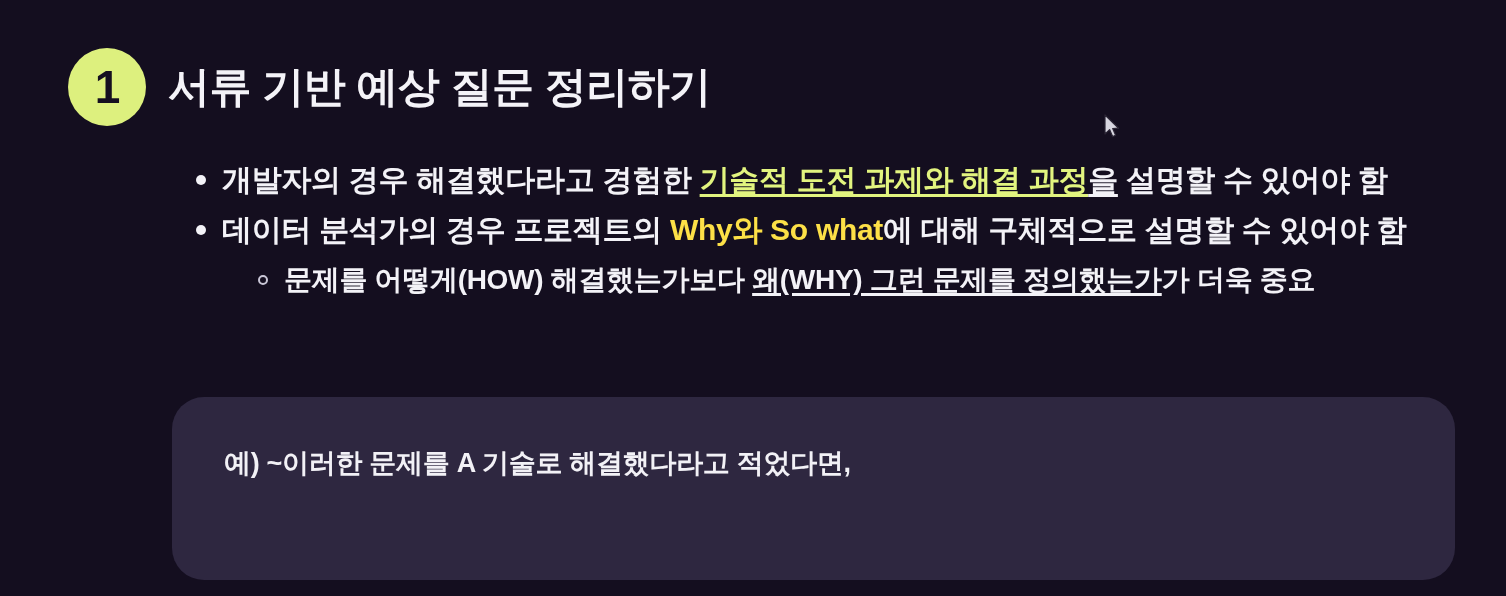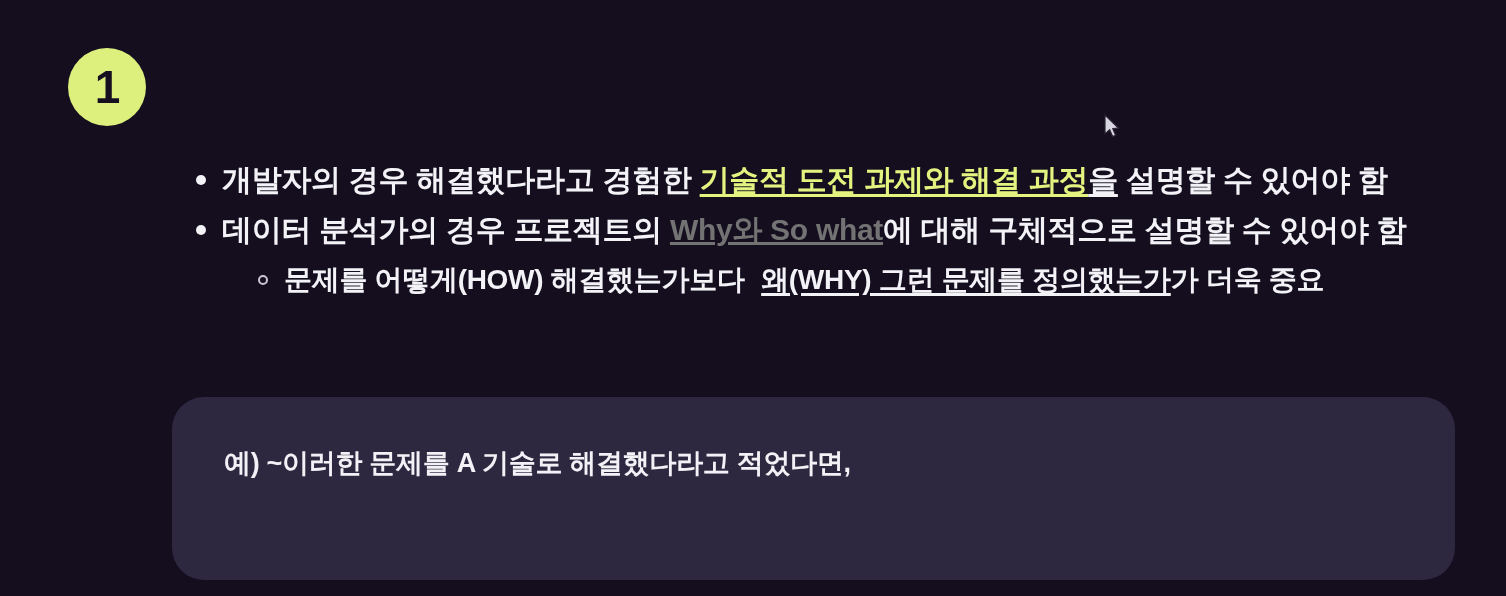--- a/index.html
+++ b/index.html
@@ -90,34 +90,33 @@
   .marker.circle {
     width: 10px;
     height: 10px;
     border-radius: 50%;
     border: 2px solid #c9c6d6;
     box-sizing: border-box;
     background: transparent;
     align-self: center;
   }
   .bullet-text { display: inline; }
-  .hl-lime { color: #737373; text-decoration: underline; }
+  .hl-lime { color: #fde047; }
   .hl-lime-u {
     color: #e2f47f;
     text-decoration: underline;
     text-underline-offset: 4px;
     text-decoration-thickness: 3px;
     margin-top: 20px;
   }
   .hl-white-u {
     color: #f3f2f7;
     text-decoration: underline;
     text-underline-offset: 4px;
     text-decoration-thickness: 3px;
-    margin-left: 9px;
   }
   .tail-u {
     text-decoration: underline;
     text-underline-offset: 4px;
     text-decoration-thickness: 3px;
   }
 
   
   .example-box {
     position: absolute;
@@ -152,20 +151,21 @@
 </style>
 </head>
 <body>
 
 <div class="slide">
 
   <div class="title-row">
     <div class="badge">
       <span class="badge-num">1</span>
     </div>
+    <div class="slide-title">서류 기반 예상 질문 정리하기</div>
   </div>
 
   <div class="bullets">
       <div class="bullet">
         <span class="marker disc"></span>
         <span class="bullet-text"><span>개발자의 경우 해결했다라고 경험한 </span><span class="hl-lime-u">기술적 도전 과제와 해결 과정</span><span class="tail-u">을</span><span> 설명할 수 있어야 함</span></span>
       </div>
       <div class="bullet">
         <span class="marker disc"></span>
         <span class="bullet-text"><span>데이터 분석가의 경우 프로젝트의 </span><span class="hl-lime">Why와 So what</span><span>에 대해 구체적으로 설명할 수 있어야 함</span></span>

